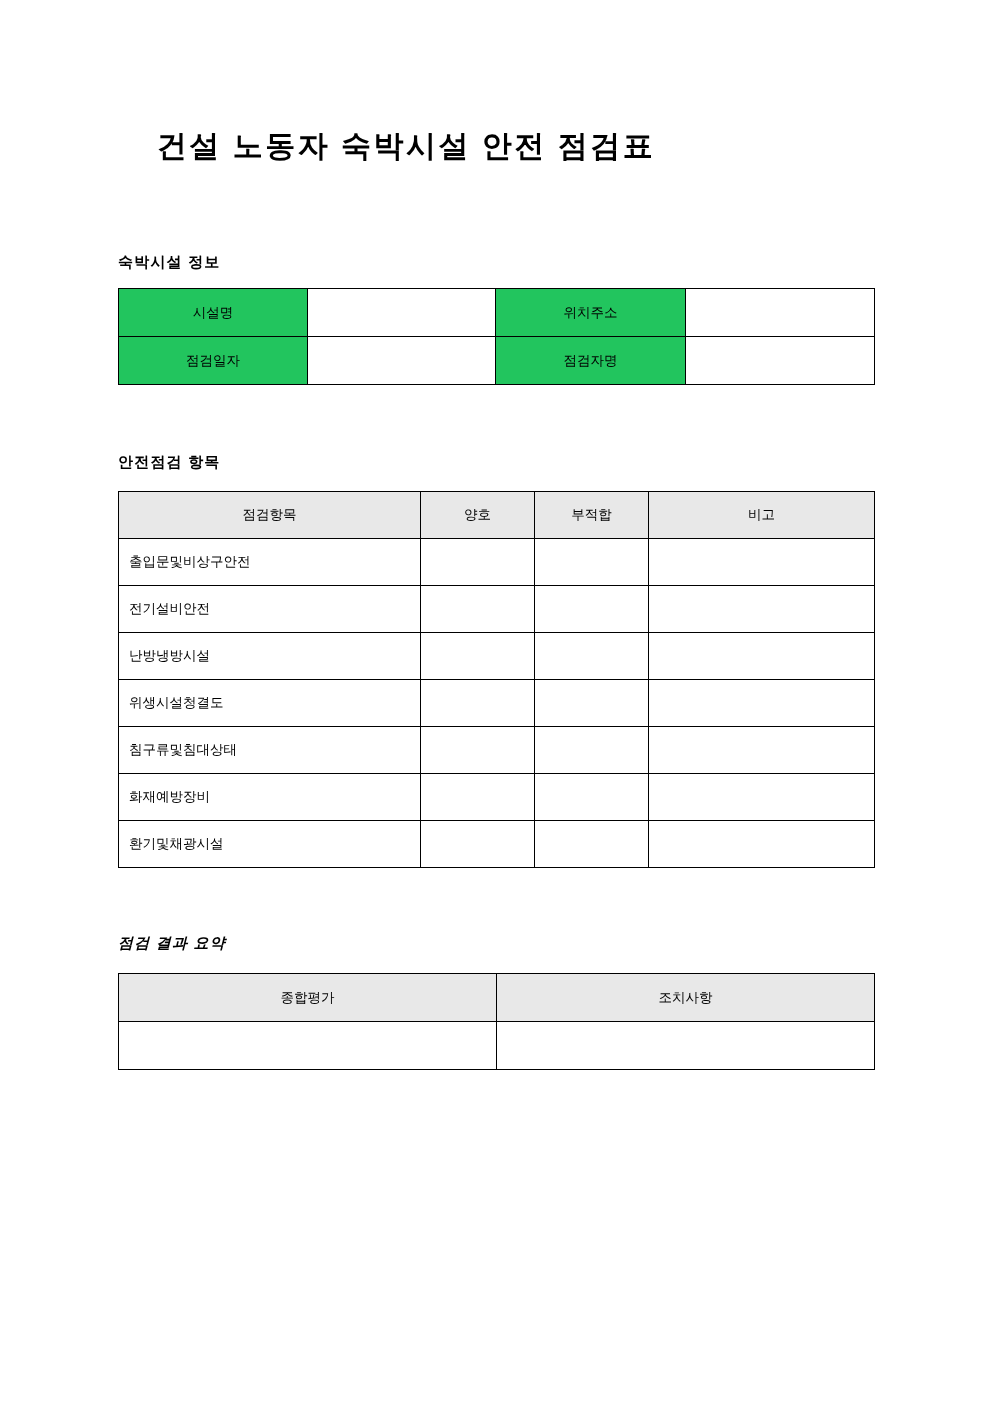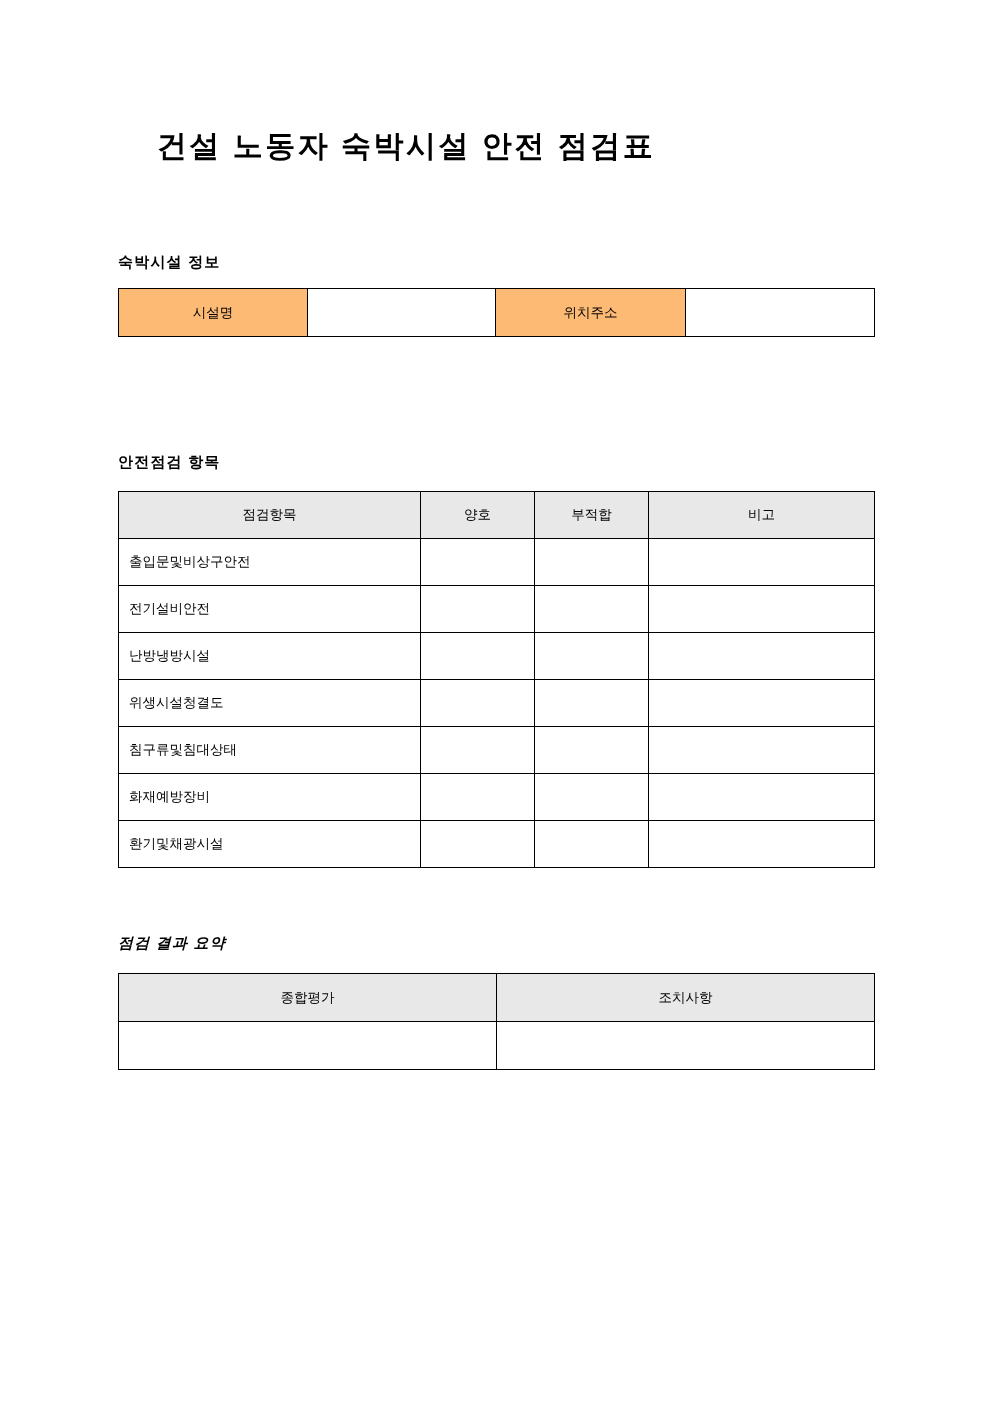--- a/index.html
+++ b/index.html
@@ -59,21 +59,21 @@
   table.doc-table td,
   table.doc-table th {
     border: 1px solid #000000;
     padding: 0 10px;
     font-weight: normal;
     vertical-align: middle;
     line-height: 1.3;
     box-sizing: border-box;
   }
   .cell-label {
-    background: #fdba74;
+    background: #22c55e;
     text-align: center;
   }
   .cell-blank {
     background: #ffffff;
   }
   .cell-head {
     background: #e8e8e8;
     text-align: center;
   }
   .cell-item {
@@ -126,20 +126,26 @@
       <col class="c1">
         <col class="c2">
         <col class="c3">
         <col class="c4">
     </colgroup>
     <tbody>
       <tr>
         <td class="cell-label">시설명</td>
         <td class="cell-blank"></td>
         <td class="cell-label">위치주소</td>
+        <td class="cell-blank"></td>
+      </tr>
+      <tr>
+        <td class="cell-label">점검일자</td>
+        <td class="cell-blank"></td>
+        <td class="cell-label">점검자명</td>
         <td class="cell-blank"></td>
       </tr>
     </tbody>
   </table>
 
   <div class="section-heading" id="heading-items">안전점검 항목</div>
 
   <table class="doc-table" id="table-inspection-items">
     <colgroup>
       <col class="c1">

